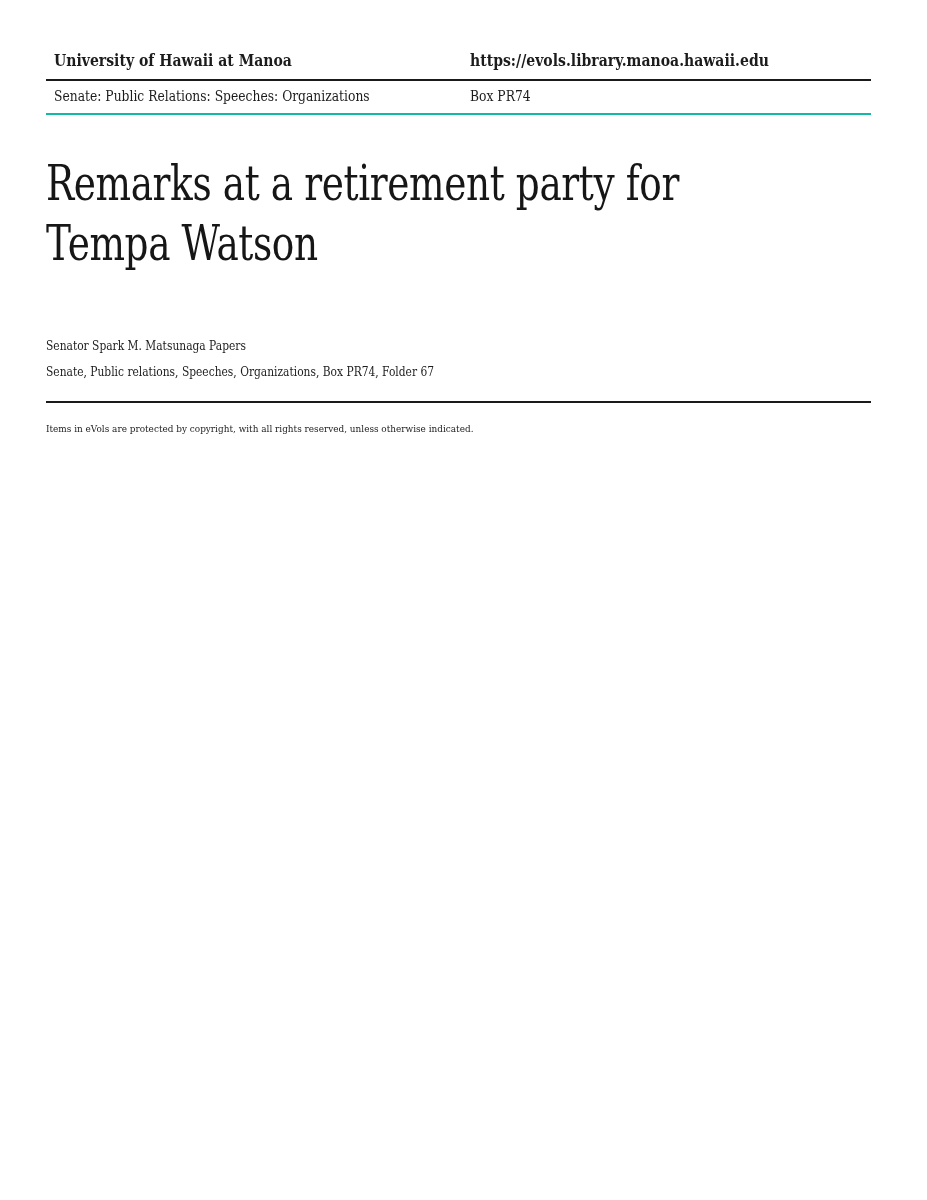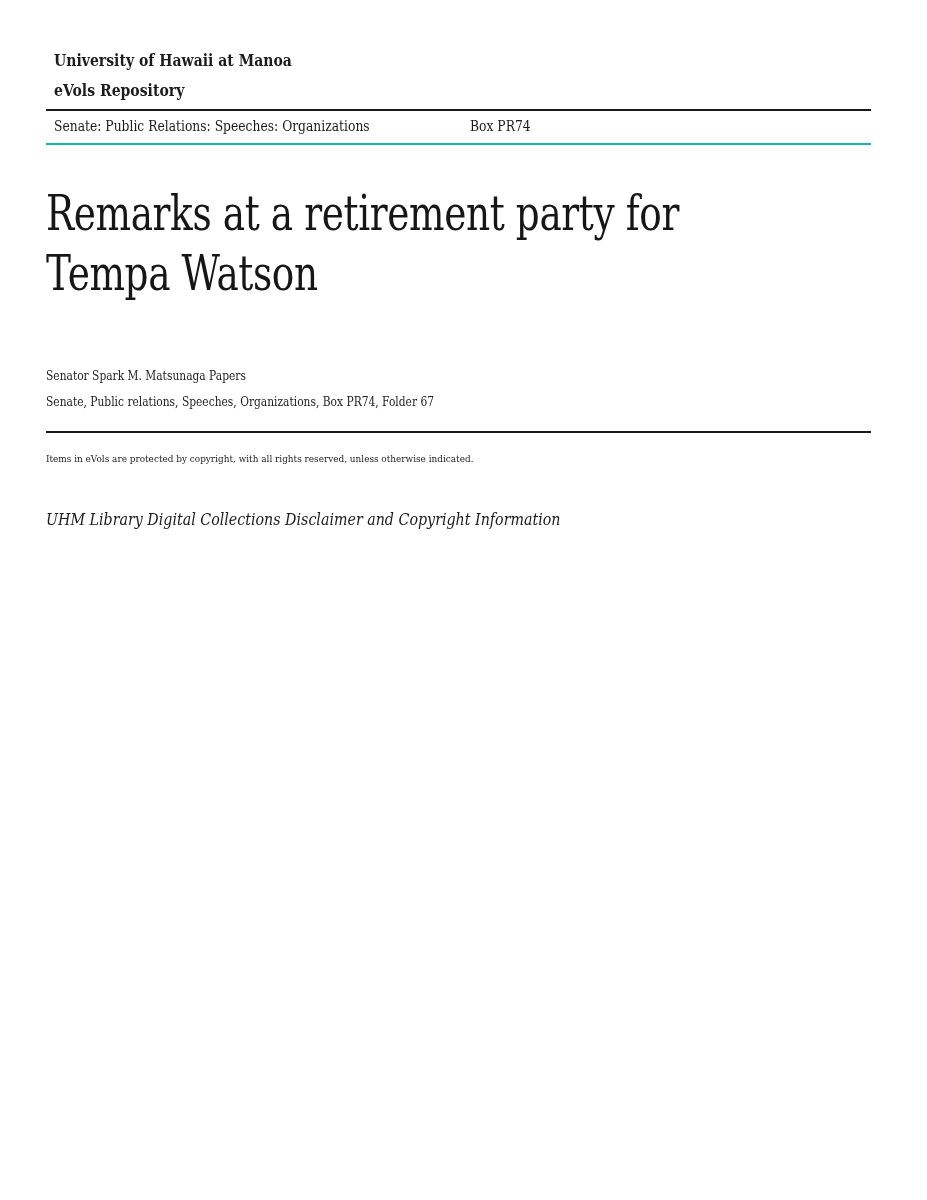--- a/index.html
+++ b/index.html
@@ -85,37 +85,36 @@
 </style>
 </head>
 <body>
 
 <div class="page">
 
   <header>
     <div class="header-main">
       <div class="cell">
         <div><span class="cx85">University of Hawaii at Manoa</span></div>
-        <div><span class="cx85">eVols Repository</span></div>
       </div>
       <div class="cell">
+        <div><span class="cx85 linklike">https://evols.library.manoa.hawaii.edu</span></div>
       </div>
     </div>
     <div class="header-sub">
       <div class="cell"><span class="cx85">Senate: Public Relations: Speeches: Organizations</span></div>
       <div class="cell"><span class="cx85">Box PR74</span></div>
     </div>
   </header>
 
   <h1 class="doc-title">Remarks at a retirement party for Tempa Watson</h1>
 
   <div class="meta">
     <div class="line"><span class="cx89">Senator Spark M. Matsunaga Papers</span></div>
     <div class="line"><span class="cx89">Senate, Public relations, Speeches, Organizations, Box PR74, Folder 67</span></div>
   </div>
 
   <hr class="divider">
 
   <p class="copyright"><span class="cx89">Items in eVols are protected by copyright, with all rights reserved, unless otherwise indicated.</span></p>
 
-  <p class="disclaimer"><span class="cx89 linklike">UHM Library Digital Collections Disclaimer and Copyright Information</span></p>
 
 </div>
 
 </body></html>

